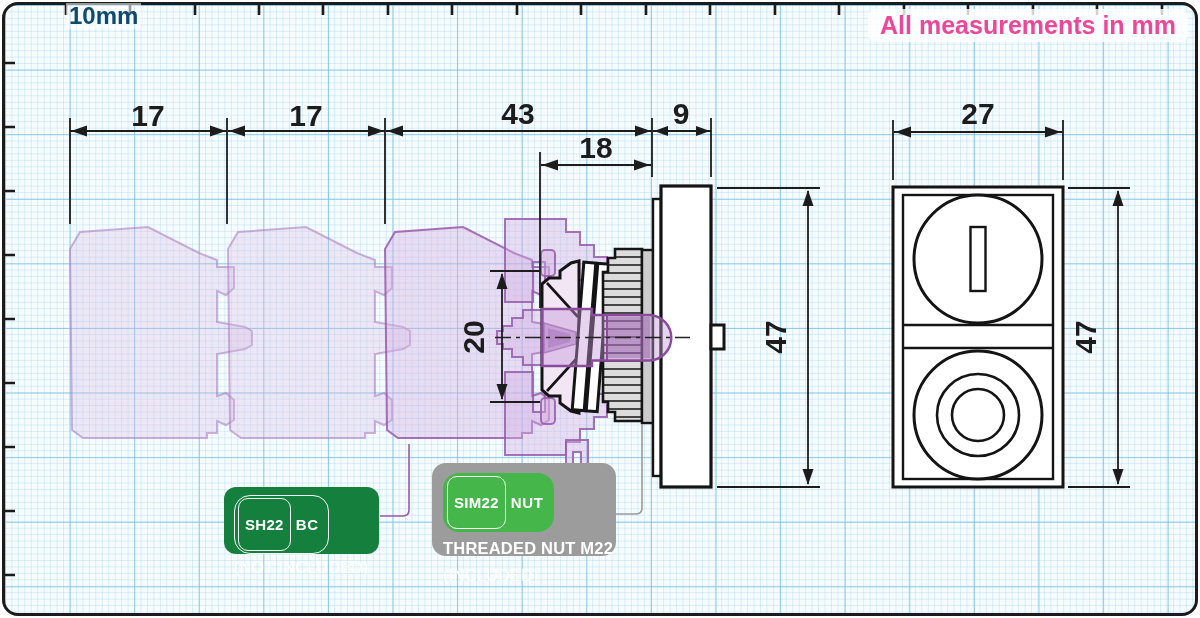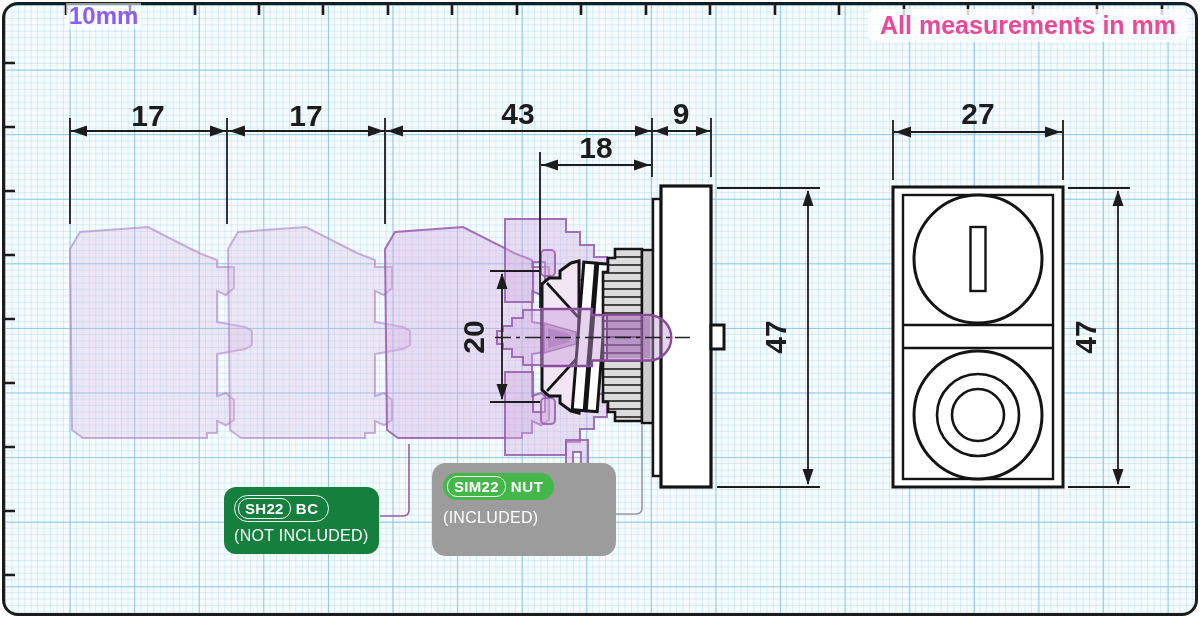--- a/index.html
+++ b/index.html
@@ -10,32 +10,32 @@
     background-color:#f6fbfe;
     background-image:
       linear-gradient(to right, rgba(120,193,228,.8) 1.2px, transparent 1.2px),
       linear-gradient(to bottom, rgba(120,193,228,.8) 1.2px, transparent 1.2px),
       linear-gradient(to right, rgba(150,205,235,.33) 1px, transparent 1px),
       linear-gradient(to bottom, rgba(150,205,235,.33) 1px, transparent 1px);
     background-size:64.6px 64.6px,64.6px 64.6px,6.46px 6.46px,6.46px 6.46px;}
   #drawing{position:absolute;left:0;top:0;z-index:2;}
   
   #scale-label{position:absolute;left:66px;top:3px;z-index:3;font-weight:700;font-size:24px;
-    color:#8b5cf6;background:rgba(255,255,255,.55);padding:0 3px;line-height:1.1;}
+    color:#0c4a6e;background:rgba(255,255,255,.55);padding:0 3px;line-height:1.1;}
   #units-note{position:absolute;right:12px;top:9px;z-index:3;font-weight:700;font-size:25px;
     color:#ec4899;background:rgba(255,255,255,.8);border-radius:8px;padding:2px 12px;line-height:1.15;}
   
   .badge{position:absolute;z-index:4;color:#fff;box-sizing:border-box;}
   #badge-cb{left:224px;top:487px;width:155px;height:67px;background:#15803d;border-radius:12px;padding:8px 10px;}
   #badge-nut{left:432px;top:463px;width:184px;height:93px;background:#9c9c9c;border-radius:14px;padding:10px 11px;}
   .pill-outer{display:inline-flex;align-items:center;gap:5px;border:1.6px solid rgba(255,255,255,.95);
     border-radius:16px;padding:2px 9px 2px 3px;}
   .pill-green{display:inline-flex;align-items:center;gap:5px;background:#45b649;border-radius:16px;padding:3px 10px 3px 4px;}
   .pill-inner{display:inline-block;border:1.6px solid rgba(255,255,255,.95);border-radius:10px;
-    padding:1px 6px;font-weight:700;font-size:15px;letter-spacing:.3px;}
+    padding:17px 6px;font-weight:700;font-size:15px;letter-spacing:.3px;}
   .pill-suffix{font-weight:700;font-size:15px;letter-spacing:.6px;}
   .badge-title{font-size:16.5px;font-weight:700;margin-top:7px;letter-spacing:.2px;white-space:nowrap;}
   .badge-note{font-size:16px;font-weight:400;margin-top:5px;letter-spacing:.3px;white-space:nowrap;}
   #badge-nut .badge-note{margin-top:9px;}
   
   .dim{stroke:#1c1c1c;stroke-width:1.8;fill:none;}
   .dimhead{fill:#1c1c1c;stroke:none;}
   .dimtext{font-family:"Liberation Sans",sans-serif;font-weight:700;font-size:30px;fill:#1c1c1c;}
   .tick{stroke:#1b1b1b;stroke-width:2.6;}
   .gblock{fill:rgba(214,184,225,.30);stroke:rgba(168,118,190,.55);stroke-width:2;}
@@ -187,14 +187,15 @@
     <span class="pill-suffix">BC</span>
   </span>
   <div class="badge-note">(NOT INCLUDED)</div>
 </div>
 
 <div class="badge" id="badge-nut">
   <span class="pill-green">
     <span class="pill-inner">SIM22</span>
     <span class="pill-suffix">NUT</span>
   </span>
+  <div class="badge-title">THREADED NUT M22</div>
   <div class="badge-note">(INCLUDED)</div>
 </div>
 
 </body></html>

